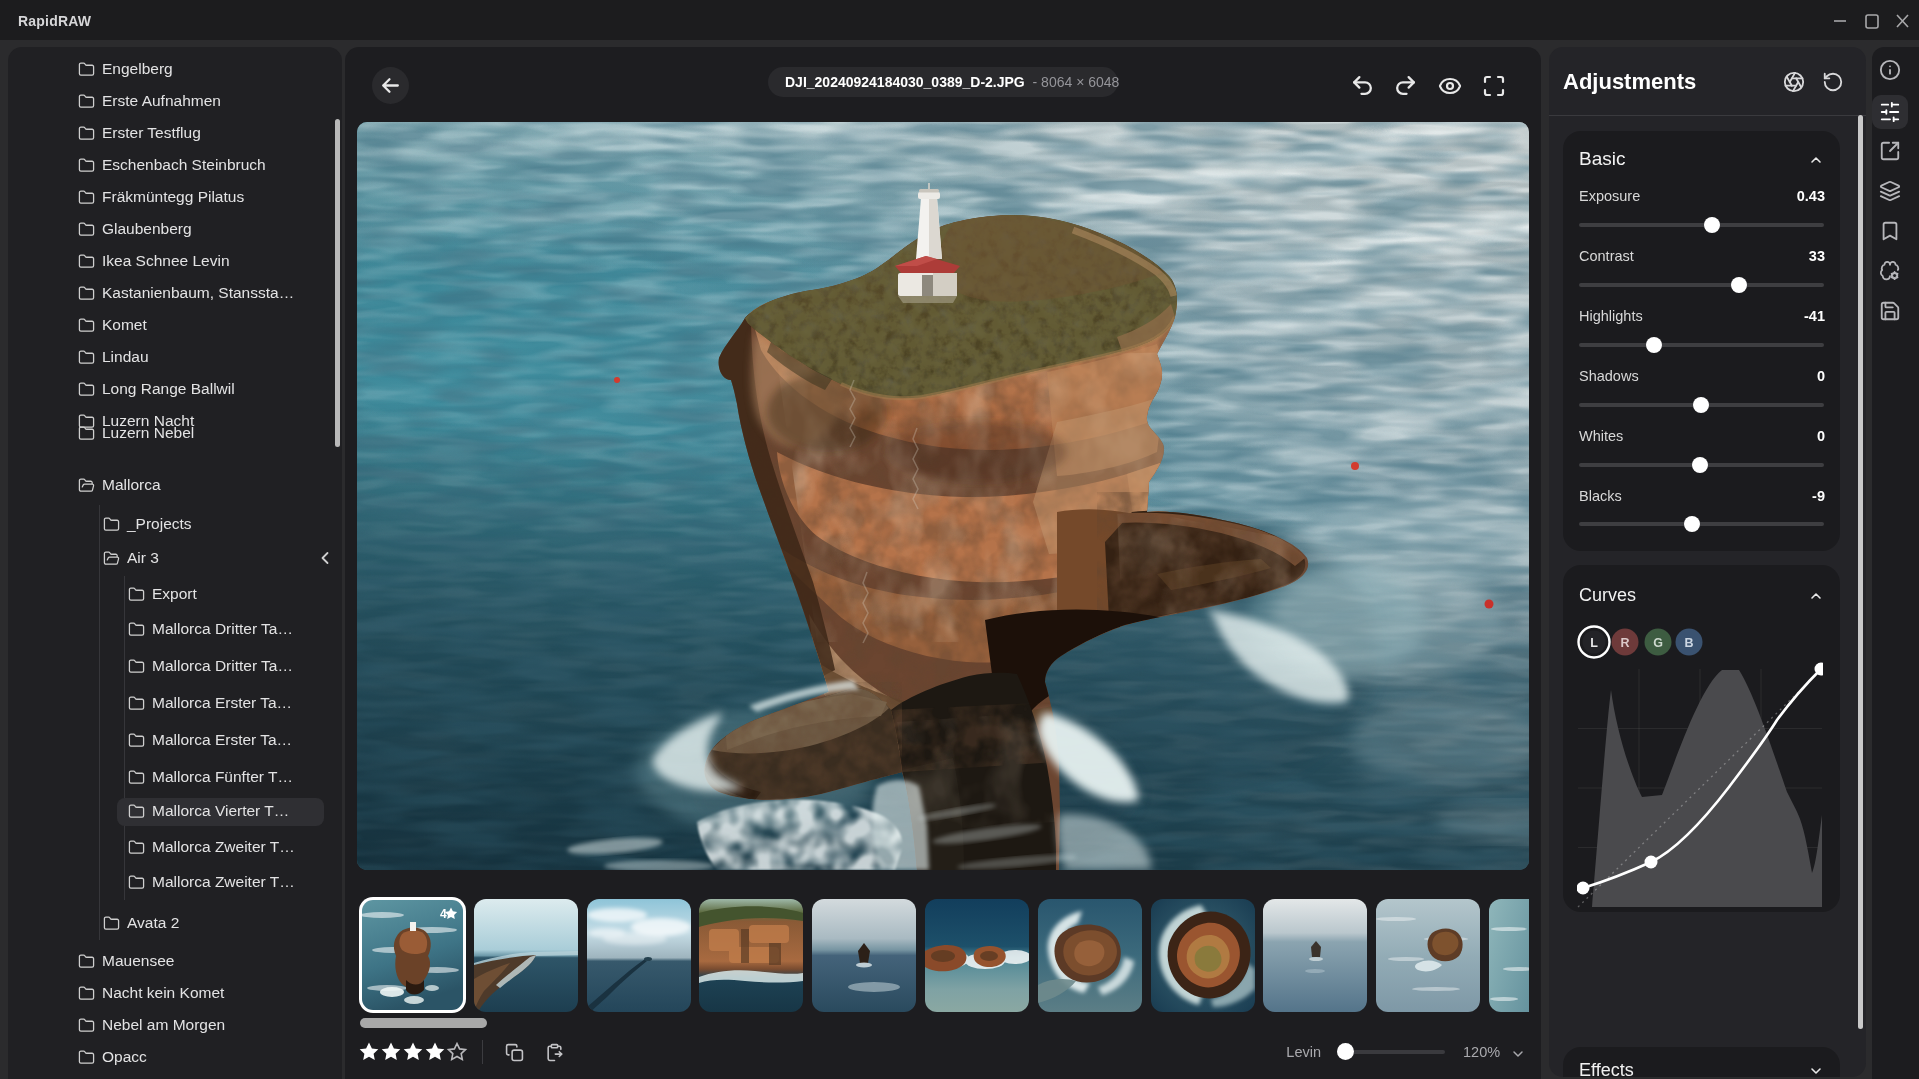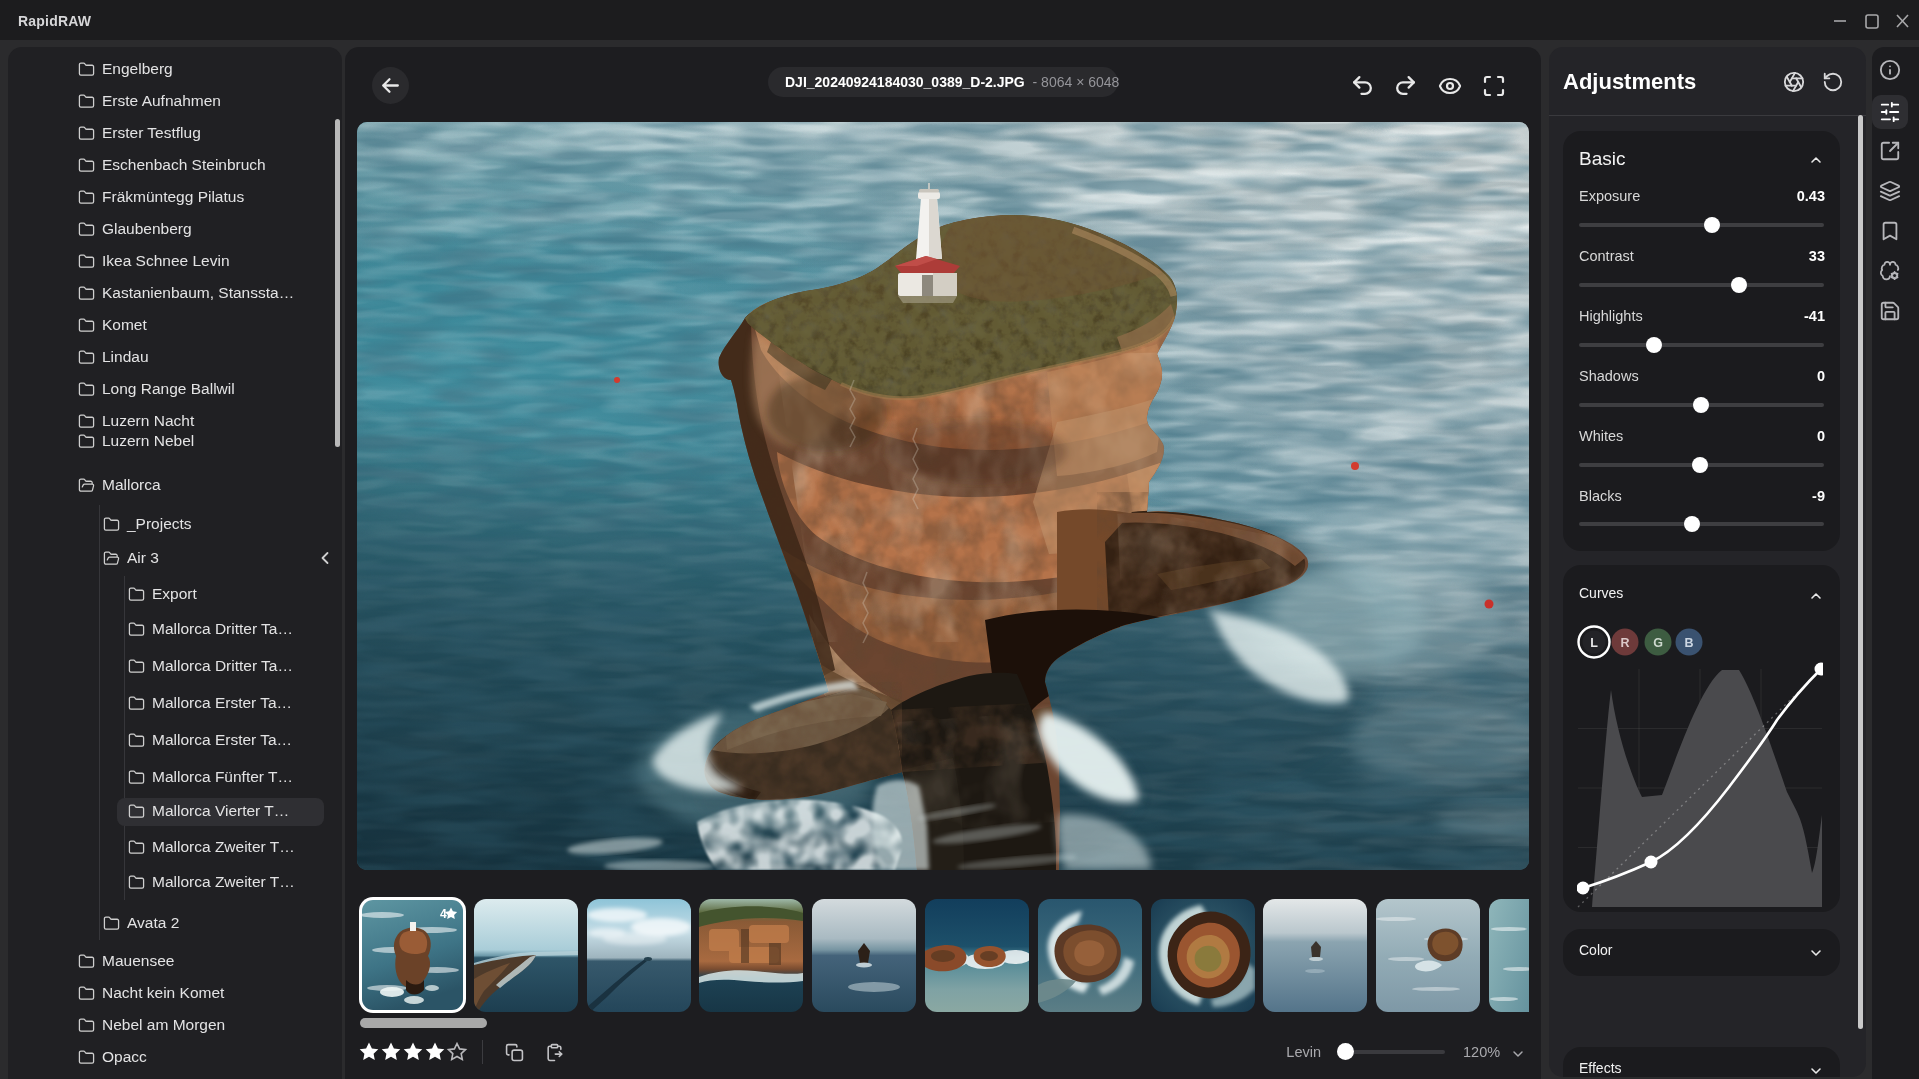--- a/index.html
+++ b/index.html
@@ -9,21 +9,21 @@
   #titlebar { position:absolute; left:0; top:0; width:1919px; height:40px; background:#1c1c1e; }
   #titlebar .logo { position:absolute; left:18px; top:13px; font-size:14px; font-weight:bold; color:#d6d6d8; letter-spacing:0.2px;text-align:center; }
   #sidebar { position:absolute; left:8px; top:47px; width:334px; height:1032px; background:#202023;
     border-radius:14px 14px 0 0; overflow:hidden; }
   .trow { position:absolute; height:28px; display:flex; align-items:center; color:#e3e3e4; font-size:15.5px; white-space:nowrap; }
   .trow svg { margin-right:7px; flex:0 0 auto; }
   #center { position:absolute; left:345px; top:47px; width:1196px; height:1032px; background:#1d1d20; border-radius:14px 14px 0 0; }
   #rightpanel { position:absolute; left:1549px; top:47px; width:317px; height:1030px; background:#242428; border-radius:14px; overflow:hidden; }
   #iconstrip { position:absolute; left:1872px; top:47px; width:47px; height:1032px; background:#1c1c1f; border-radius:12px 0 0 0; }
   .card { position:absolute; left:14px; width:277px; background:#1b1b1e; border-radius:18px; }
-  .cardtitle { position:absolute; left:16px; font-size:14px; color:#f2f2f2; }
+  .cardtitle { position:absolute; left:16px; font-size:18px; color:#f2f2f2; }
   .slabel { position:absolute; font-size:14.5px; color:#d8d8d8;text-align:right; }
   .sval { position:absolute; right:15px; font-size:14.5px; color:#fff; font-weight:bold; }
   .track { position:absolute; left:16px; width:245px; height:4px; border-radius:2px; background:#3e3e41; }
   .knob { position:absolute; top:-6px; width:16px; height:16px; border-radius:50%; background:#fff; }
   .chev { stroke:#e8e8e8; stroke-width:2.2; fill:none; stroke-linecap:round; stroke-linejoin:round; }
 </style>
 </head>
 <body>
 <div id="titlebar">
   <div class="logo">RapidRAW</div>
@@ -77,21 +77,21 @@
       </svg>Komet</div>
   <div class="trow" style="left:70px;top:296px"><svg width="17" height="17">
         <use href="#fc"></use>
       </svg>Lindau</div>
   <div class="trow" style="left:70px;top:328px"><svg width="17" height="17">
         <use href="#fc"></use>
       </svg>Long Range Ballwil</div>
   <div class="trow" style="left:70px;top:360px"><svg width="17" height="17">
         <use href="#fc"></use>
       </svg>Luzern Nacht</div>
-  <div class="trow" style="left:70px;top:380px"><svg width="17" height="17">
+  <div class="trow" style="left:70px;top:372px"><svg width="17" height="17">
         <use href="#fc"></use>
       </svg>Luzern Nebel</div>
   <div class="trow" style="left:70px;top:424px"><svg width="17" height="17">
         <use href="#fo"></use>
       </svg>Mallorca</div>
   <div class="trow" style="left:95px;top:463px"><svg width="17" height="17">
         <use href="#fc"></use>
       </svg>_Projects</div>
   <div class="trow" style="left:95px;top:497px"><svg width="17" height="17">
         <use href="#fo"></use>
@@ -724,26 +724,20 @@
       </g>
       <path d="M14,238 C20,170 28,60 33,21 C38,60 52,105 64,128 L84,126 C98,90 122,18 144,1 L161,1 C178,28 198,92 209,123 C215,135 219,142 222,150 C227,163 231,188 234,204 C238,196 241,168 244,146 L244,238 Z" fill="#4a4a4d"></path>
       <path d="M0,238 L244,0" stroke="#ffffff" stroke-opacity="0.3" stroke-width="1.3" stroke-dasharray="2 4" fill="none"></path>
       <path d="M5,219 C28,212 51,203 73,193 C100,180 128,148 151,118 C170,93 186,72 199,51 C213,32 228,15 243,0" fill="none" stroke="#fff" stroke-width="2.6"></path>
       <circle cx="5" cy="219" r="6.5" fill="#fff"></circle>
       <circle cx="73" cy="193" r="6.5" fill="#fff"></circle>
       <circle cx="243" cy="0" r="6.5" fill="#fff"></circle>
     </svg>
   </div>
 
-  <div class="card" style="top:882px;height:47px">
-    <div class="cardtitle" style="top:13px">Color</div>
-    <svg class="abs" style="left:245px;top:16px" width="16" height="16" viewBox="0 0 24 24">
-        <path d="m6 9 6 6 6-6" fill="none" stroke="#e8e8e8" stroke-width="2.4" stroke-linecap="round" stroke-linejoin="round"></path>
-      </svg>
-  </div>
   <div class="card" style="top:1000px;height:47px">
     <div class="cardtitle" style="top:13px">Effects</div>
     <svg class="abs" style="left:245px;top:16px" width="16" height="16" viewBox="0 0 24 24">
         <path d="m6 9 6 6 6-6" fill="none" stroke="#e8e8e8" stroke-width="2.4" stroke-linecap="round" stroke-linejoin="round"></path>
       </svg>
   </div>
   <div style="position:absolute;left:309px;top:68px;width:5px;height:914px;border-radius:3px;background:#c9c9c9"></div>
 </div>
 
 <div id="iconstrip">

